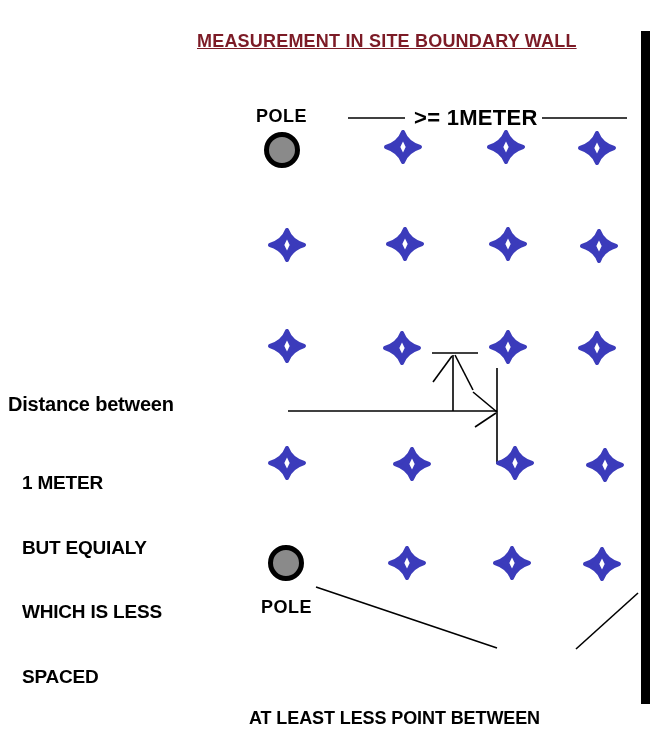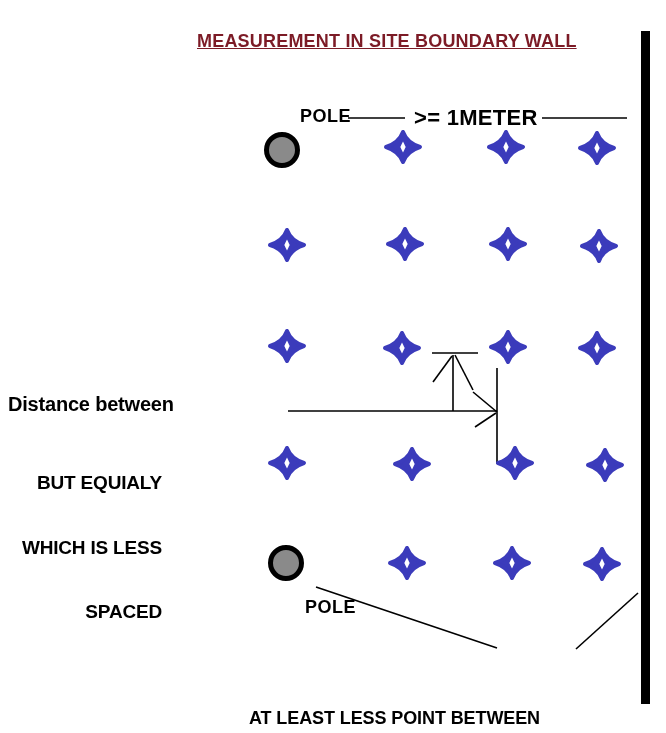--- a/index.html
+++ b/index.html
@@ -9,31 +9,30 @@
   }
   .canvas {
     position: relative;
     width: 666px;
     height: 733px;
     background: var(--c-background, #ffffff);
     font-family: "Liberation Sans", sans-serif;
     font-weight: bold;
     color: var(--c-text, #000000);
     overflow: hidden;
-    text-align: right;
   }
   .abs { position: absolute; white-space: pre; }
   .title {
     left: 197px; top: 31px;
     font-size: 18px;
     letter-spacing: 0.2px;
     color: var(--c-title, #7c1b26);
     text-decoration: underline;
   }
-  .pole-label { font-size: 18px; letter-spacing: 0.5px; margin-left: 44px; }
+  .pole-label { font-size: 18px; letter-spacing: 0.5px; }
   .pole-label.top { left: 256px; top: 106px; }
   .pole-label.bottom { left: 261px; top: 597px; }
   .spacing-label { left: 414px; top: 105px; font-size: 22px; letter-spacing: 0.3px; }
   .distance-note { left: 8px; top: 334px; font-size: 20px; line-height: 28px; letter-spacing: -0.2px; }
   .or-note { left: 22px; top: 429px; font-size: 19px; line-height: 21.5px; letter-spacing: -0.2px; }
   .bottom-note { left: 249px; top: 656px; font-size: 18px; line-height: 25px; letter-spacing: -0.1px; }
   .wall-bar {
     position: absolute;
     background: var(--c-wall, #000000);
   }
@@ -141,20 +140,21 @@
 
   <div class="abs pole-label top">POLE</div>
 
   <div class="abs spacing-label">&gt;= 1METER</div>
 
   <div class="abs distance-note">
     <div>Distance between</div>
   </div>
 
   <div class="abs or-note">
+    <div>1 METER</div>
     <div>BUT EQUIALY</div>
     <div>WHICH IS LESS</div>
     <div>SPACED</div>
   </div>
 
   <div class="abs pole-label bottom">POLE</div>
 
   <div class="abs bottom-note">
     <div>AT LEAST LESS POINT BETWEEN</div>
     

